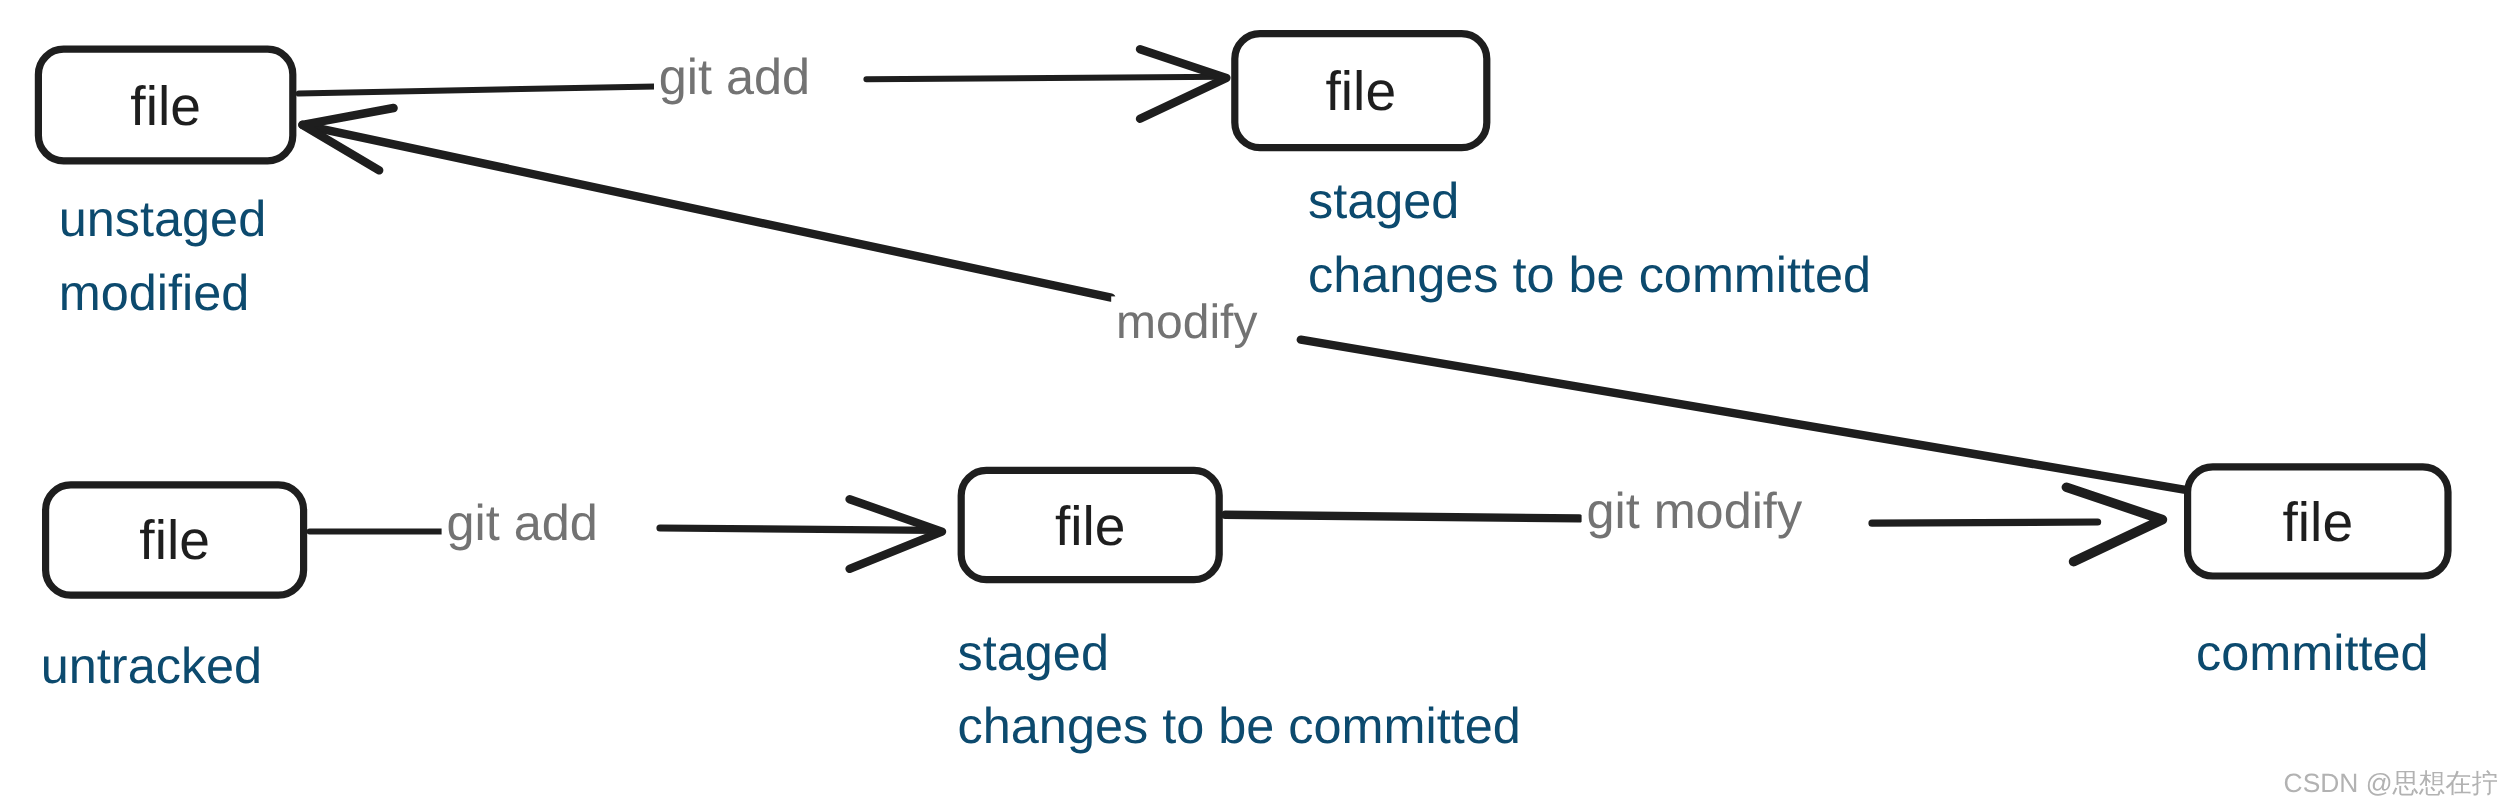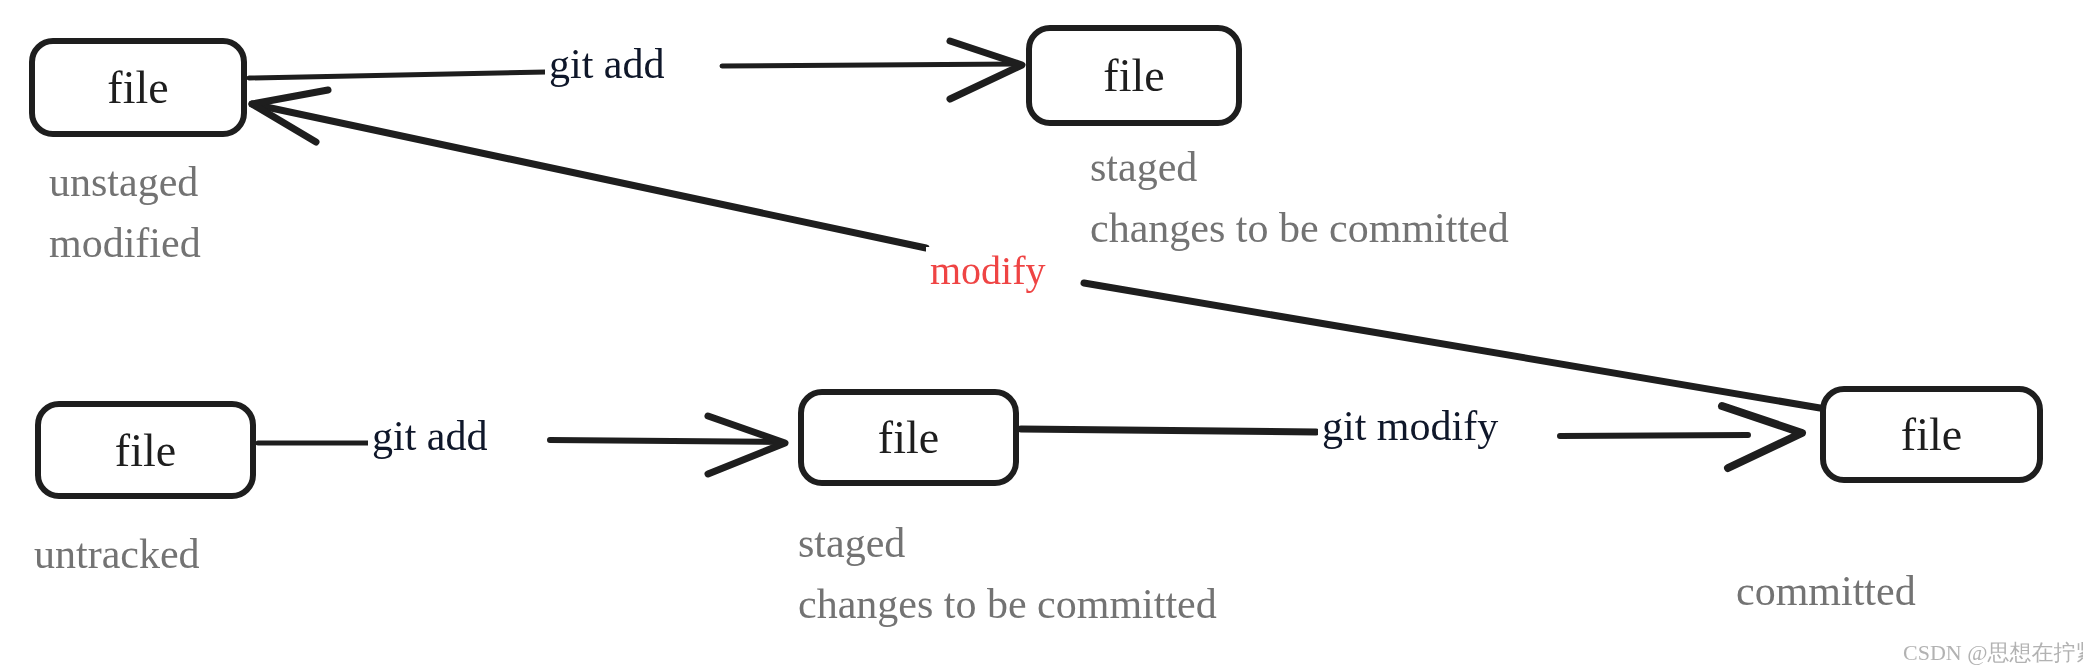--- a/index.html
+++ b/index.html
@@ -1,21 +1,21 @@
 <!DOCTYPE html>
 <html><head>
 <meta charset="utf-8">
 <style>
   html, body { margin: 0; padding: 0; background: #ffffff; }
   .canvas {
     position: relative;
     width: 2083px;
     height: 667px;
     background: #ffffff;
-    font-family: Liberation Serif, serif;
+    font-family: Liberation Sans, sans-serif;
     overflow: hidden;
   }
   svg.arrow-layer {
     position: absolute;
     left: 0; top: 0;
     z-index: 1;
   }
   .node {
     position: absolute;
     box-sizing: border-box;
@@ -24,38 +24,38 @@
     background: #ffffff;
     display: flex;
     align-items: center;
     justify-content: center;
     font-size: 46px;
     color: #1e1e1e;
     z-index: 3;
   }
   .caption {
     position: absolute;
-    color: #737373;
+    color: #0c4a6e;
     font-size: 42px;
     line-height: 61px;
     white-space: nowrap;
     z-index: 2;
   }
   .caption.tight { line-height: 52px; }
   .edge-label {
     position: absolute;
-    color: #0f172a;
+    color: #737373;
     font-size: 42px;
     white-space: nowrap;
     background: #ffffff;
     padding: 0 4px;
     z-index: 3;
   }
   .edge-label.gray {
-    color: #ef4444;
+    color: #737373;
     font-size: 40px;
   }
   .watermark {
     position: absolute;
     color: #b2b2b2;
     font-size: 22px;
     white-space: nowrap;
     z-index: 2;
   }
 </style>
@@ -125,21 +125,21 @@
 
   <div class="caption" style="left:34px; top:524px;text-align:right;">
     <div>untracked</div>
   </div>
 
   <div class="caption" style="left:798px; top:513px;">
     <div>staged</div>
     <div>changes to be committed</div>
   </div>
 
-  <div class="caption tight" style="left:1736px; top:518px;margin-top:47px;">
+  <div class="caption tight" style="left:1830px; top:518px;">
     <div>committed</div>
   </div>
 
   <div class="edge-label" style="left:545px; top:40px;">git add</div>
 
   <div class="edge-label" style="left:368px; top:412px;">git add</div>
 
   <div class="edge-label" style="left:1318px; top:402px;">git modify</div>
 
   <div class="edge-label gray" style="left:926px; top:247px;">modify</div>

